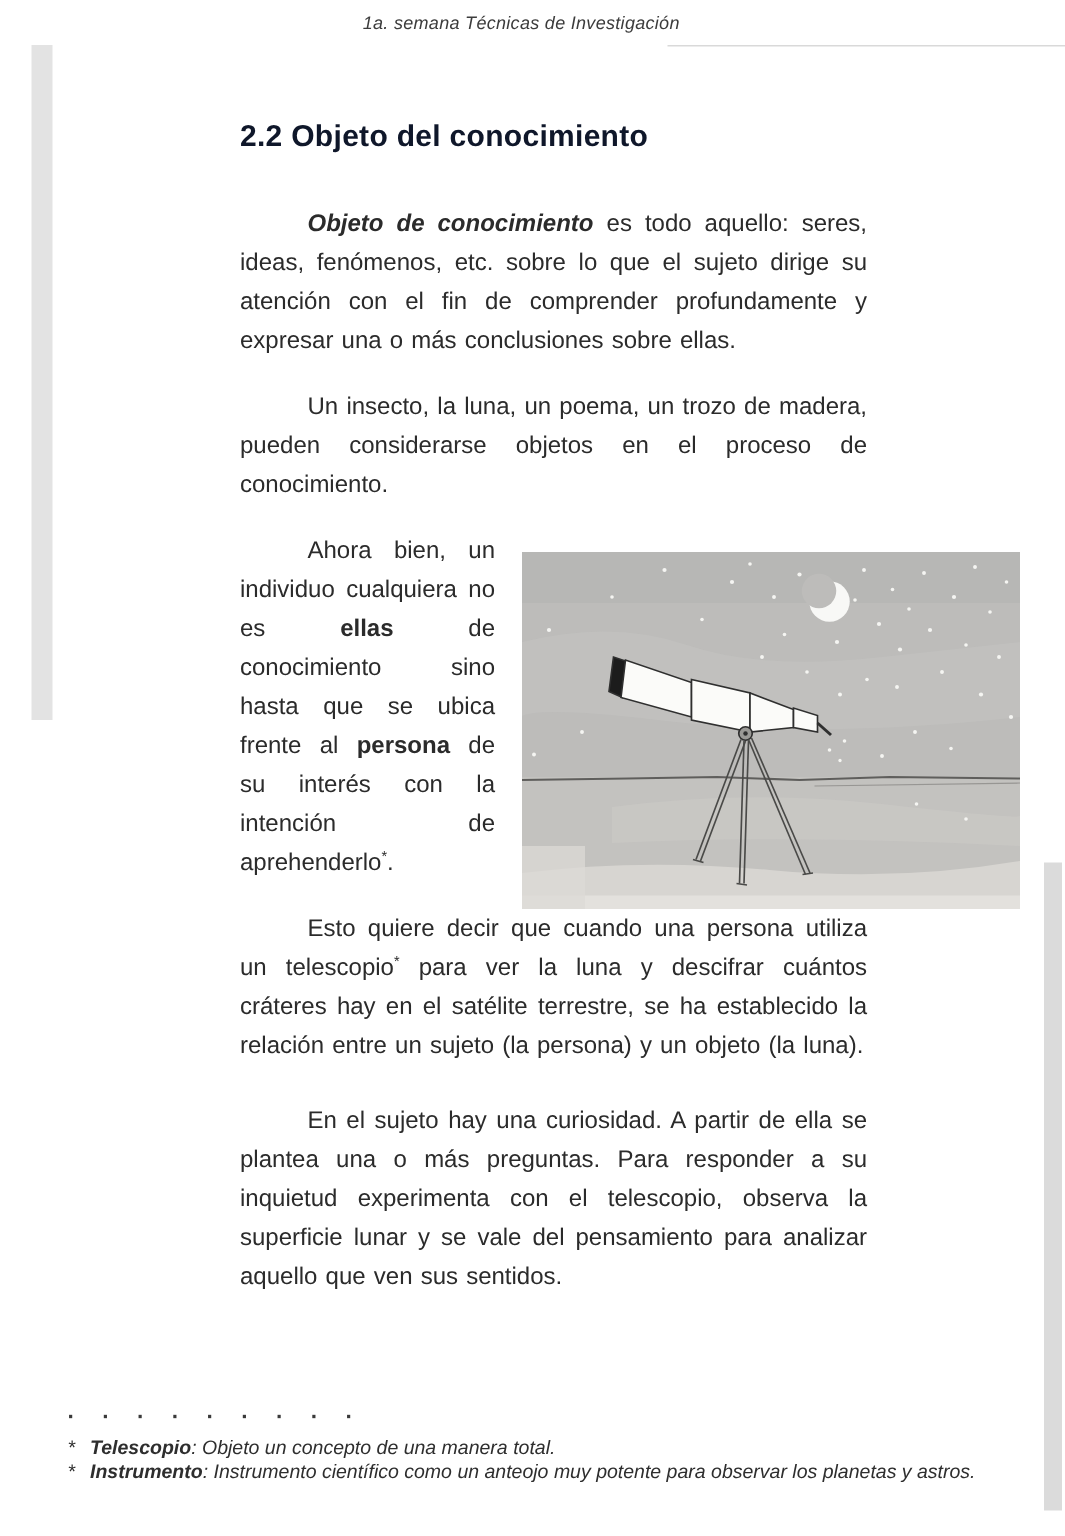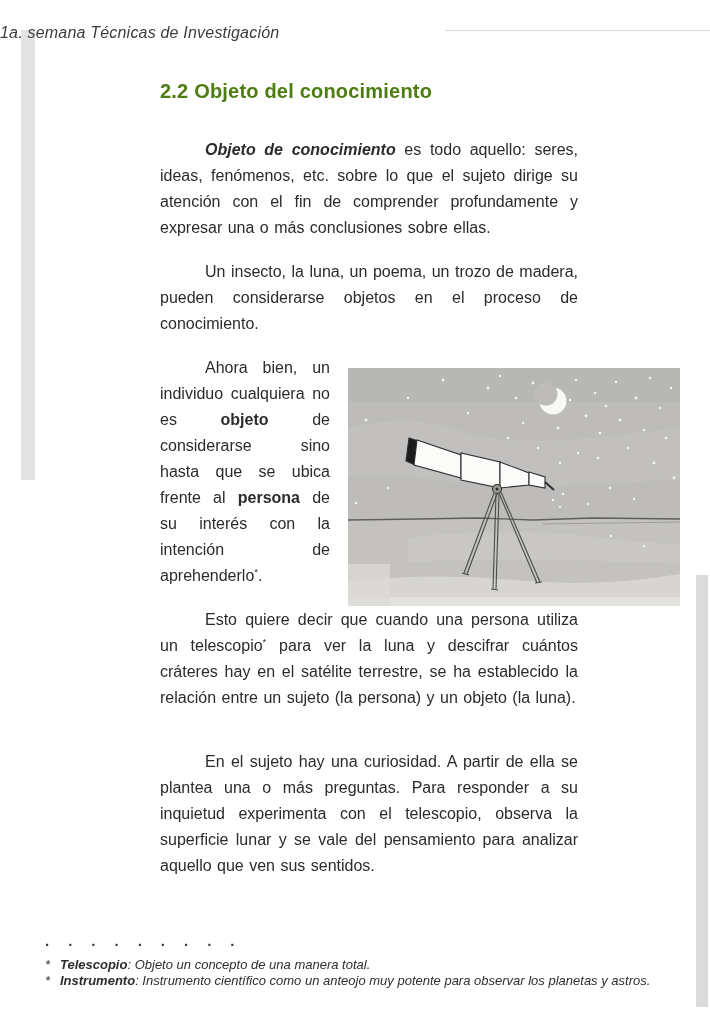--- a/index.html
+++ b/index.html
@@ -2,35 +2,35 @@
 <html><head>
 <meta charset="utf-8">
 <style>
   html,body{margin:0;padding:0;}
   body{
     width:710px;height:1024px;position:relative;background:#ffffff;overflow:hidden;
     font-family:"Liberation Sans", sans-serif;color:#2d2d2d;
   }
   
   .page-header{
-    position:absolute;top:24px;left:0;width:695px;text-align:left;
-    font-style:italic;font-size:16px;color:#3c3c3c;letter-spacing:.2px;
+    position:absolute;top:8px;left:0;width:695px;text-align:center;
+    font-style:italic;font-size:12px;color:#3c3c3c;letter-spacing:.2px;
   }
   .header-rule{position:absolute;top:30px;left:445px;width:265px;height:1px;background:#c9c9c9;opacity:.7;}
   
   .bar-left{position:absolute;left:21px;top:30px;width:14px;height:450px;background:#e3e3e3;}
   .bar-right{position:absolute;left:696px;top:575px;width:12px;height:432px;background:#dbdbdb;}
   
   .text-col{position:absolute;left:160px;top:80px;width:418px;}
-  .section-title{font-size:20px;font-weight:700;color:#4d7c0f;margin:0 0 34px 0;letter-spacing:.2px;}
+  .section-title{font-size:20px;font-weight:700;color:#0f172a;margin:0 0 34px 0;letter-spacing:.2px;}
   .body-p{
     font-size:16px;line-height:26px;text-align:justify;margin:0 0 18px 0;
     text-indent:45px;color:#2b2b2b;word-spacing:1px;
   }
-  .body-p.last{margin-top:38px;}
+  .body-p.last{margin-top:24px;}
   .bold-italic{font-weight:700;font-style:italic;}
   .bold{font-weight:700;}
   sup.fnmark{font-size:60%;vertical-align:super;line-height:0;}
   
   .img-spacer{float:right;width:248px;height:248px;}
   
   .illustration{position:absolute;left:348px;top:368px;width:332px;height:238px;}
   
   .footnotes{position:absolute;left:45px;top:940px;width:650px;color:#2e2e2e;}
   .fn-dots{font-size:15px;font-weight:700;letter-spacing:7px;color:#3a3a3a;line-height:10px;margin-bottom:7px;}
@@ -48,21 +48,21 @@
 
 <div class="text-col">
   <h2 class="section-title">2.2 Objeto del conocimiento</h2>
 
   <p class="body-p"><span class="bold-italic">Objeto de conocimiento</span><span> es todo aquello: seres, ideas, fenómenos, etc. sobre lo que el sujeto dirige su atención con el fin de comprender profundamente y expresar una o más conclusiones sobre ellas.</span></p>
 
   <p class="body-p">Un insecto, la luna, un poema, un trozo de madera, pueden considerarse objetos en el proceso de conocimiento.</p>
 
   <div class="img-spacer"></div>
 
-  <p class="body-p"><span>Ahora bien, un individuo cualquiera no es </span><span class="bold">objeto</span><span> de considerarse sino hasta que se ubica frente al </span><span class="bold">persona</span><span> de su interés con la intención de aprehenderlo</span><sup class="fnmark">*</sup><span>.</span></p>
+  <p class="body-p"><span>Ahora bien, un individuo cualquiera no es </span><span class="bold">ellas</span><span> de conocimiento sino hasta que se ubica frente al </span><span class="bold">persona</span><span> de su interés con la intención de aprehenderlo</span><sup class="fnmark">*</sup><span>.</span></p>
 
   <p class="body-p"><span>Esto quiere decir que cuando una persona utiliza un telescopio</span><sup class="fnmark">*</sup><span> para ver la luna y descifrar cuántos cráteres hay en el satélite terrestre, se ha establecido la relación entre un sujeto (la persona) y un objeto (la luna).</span></p>
 
   <p class="body-p last">En el sujeto hay una curiosidad.  A partir de ella se plantea una o más preguntas.  Para responder a su inquietud experimenta con el telescopio, observa la superficie lunar y se vale del pensamiento para analizar aquello que ven sus sentidos.</p>
 </div>
 
 <svg class="illustration" viewBox="0 0 332 238" xmlns="http://www.w3.org/2000/svg" role="img">
 
   <rect x="0" y="0" width="332" height="152" fill="#bdbcba"></rect>
   <rect x="0" y="0" width="332" height="34" fill="#b3b2b0" opacity="0.55"></rect>

